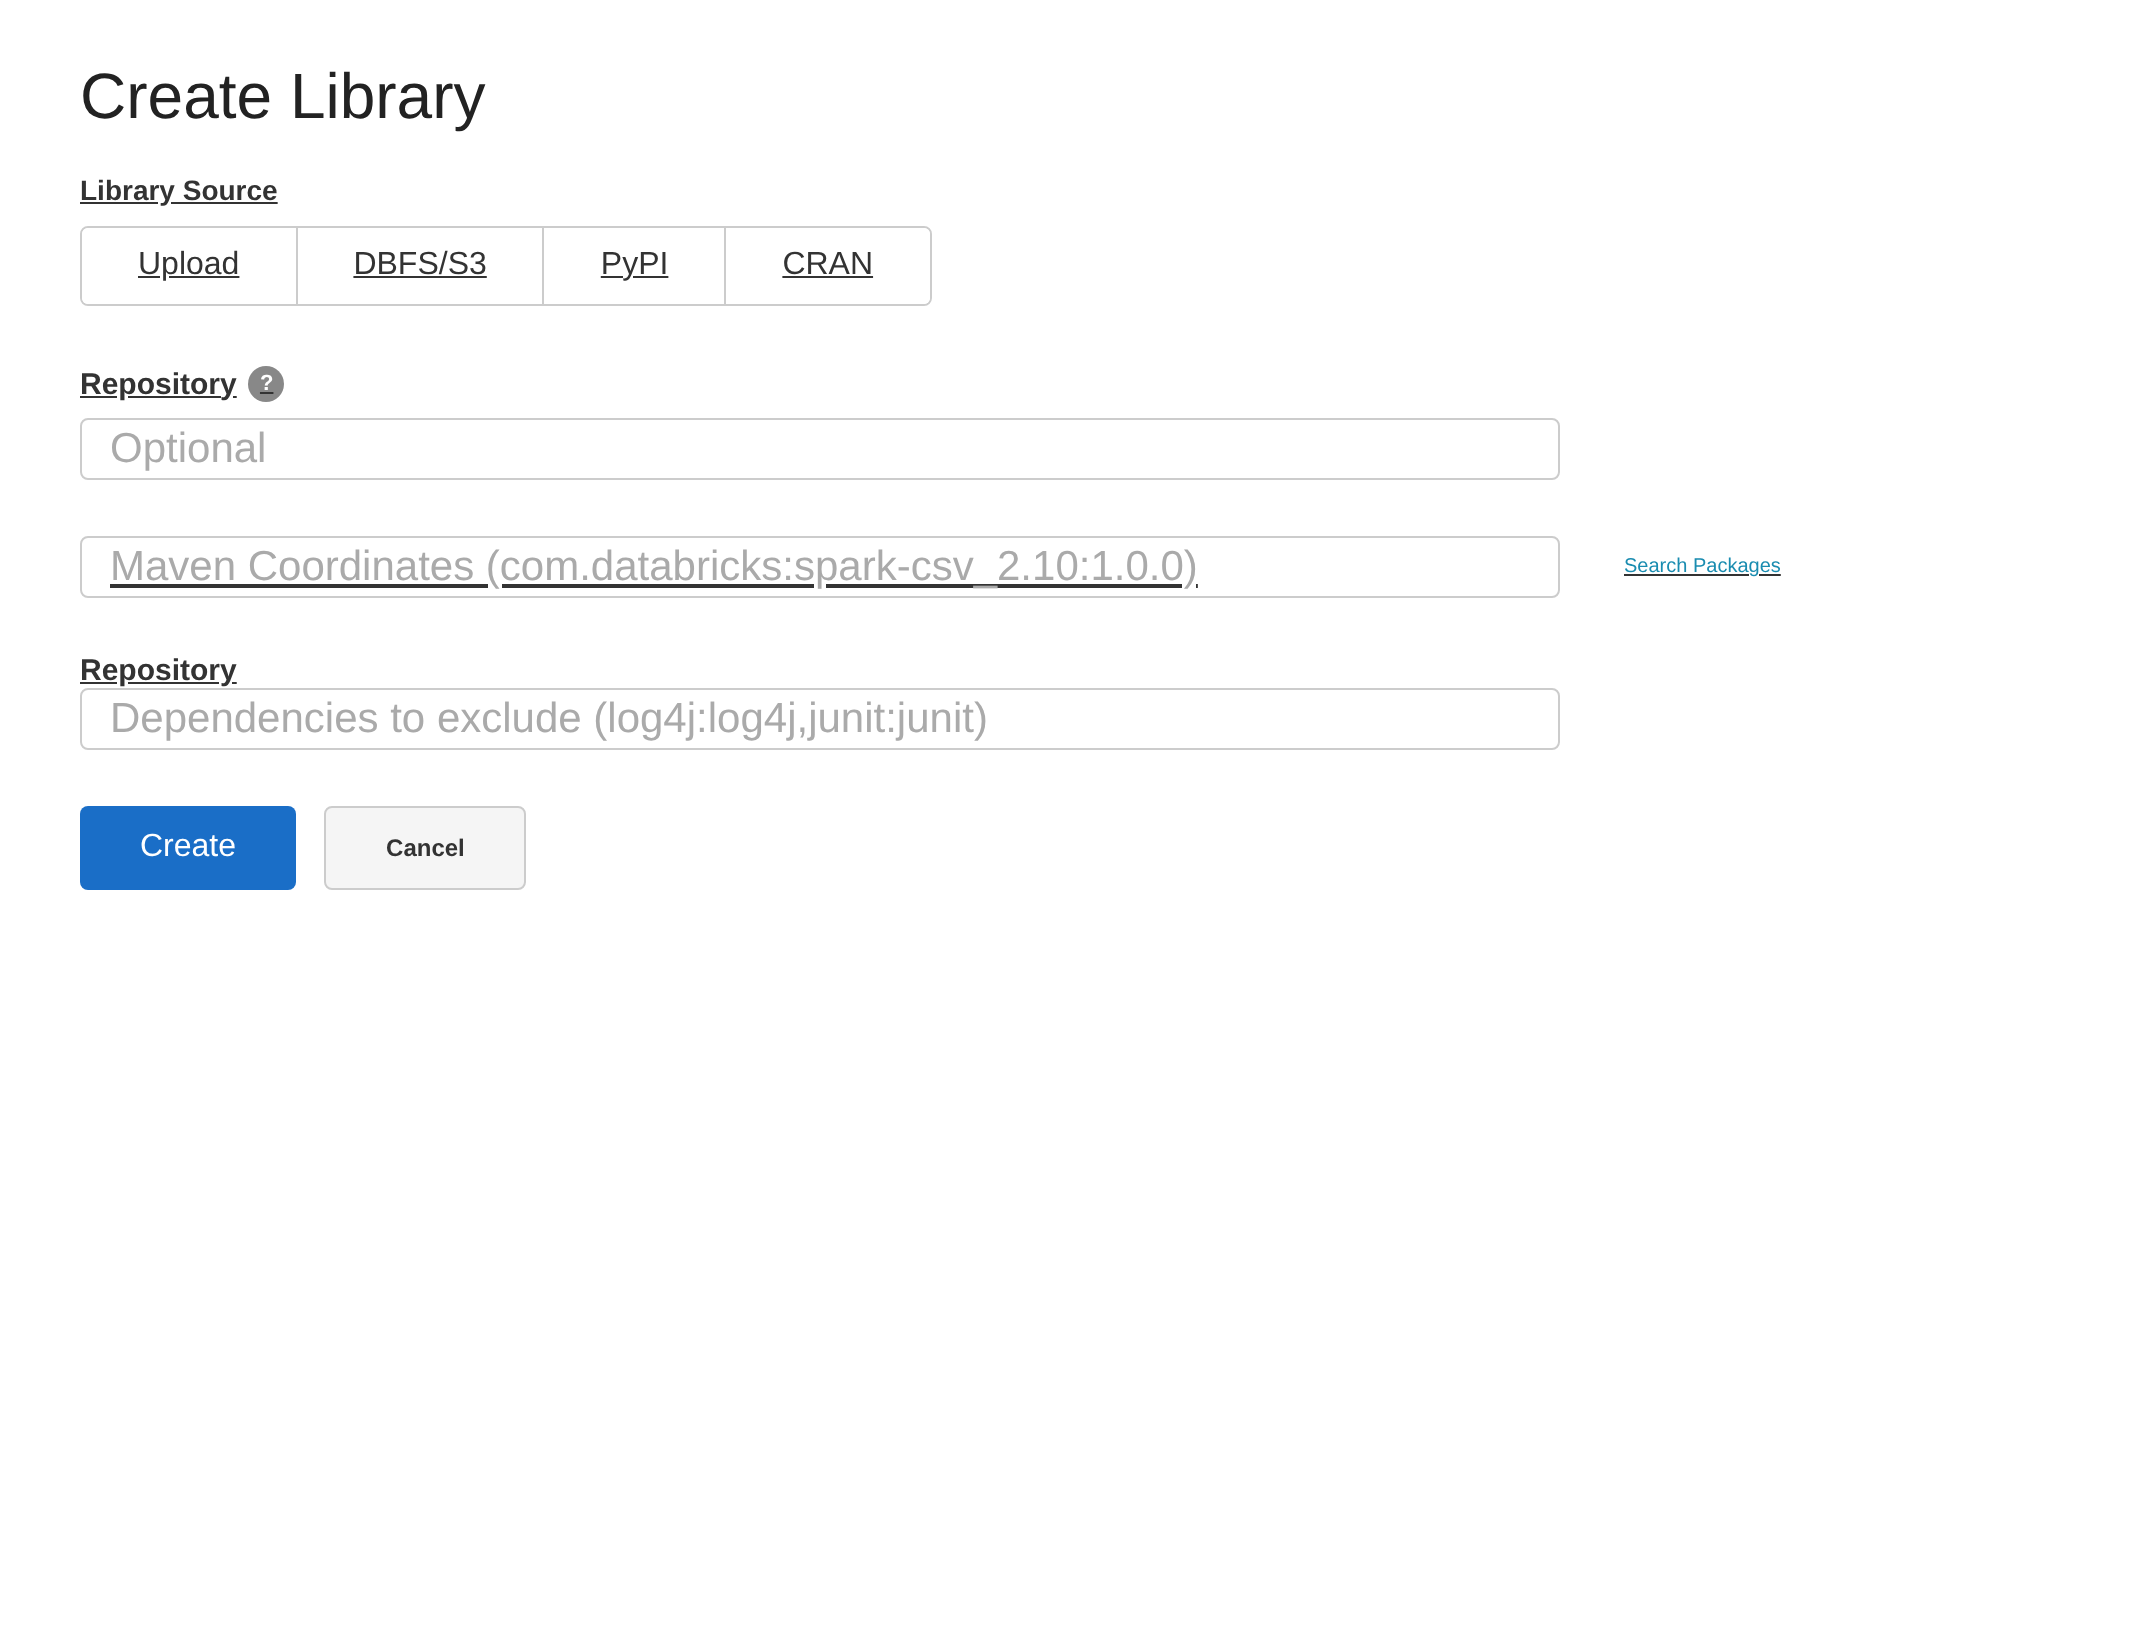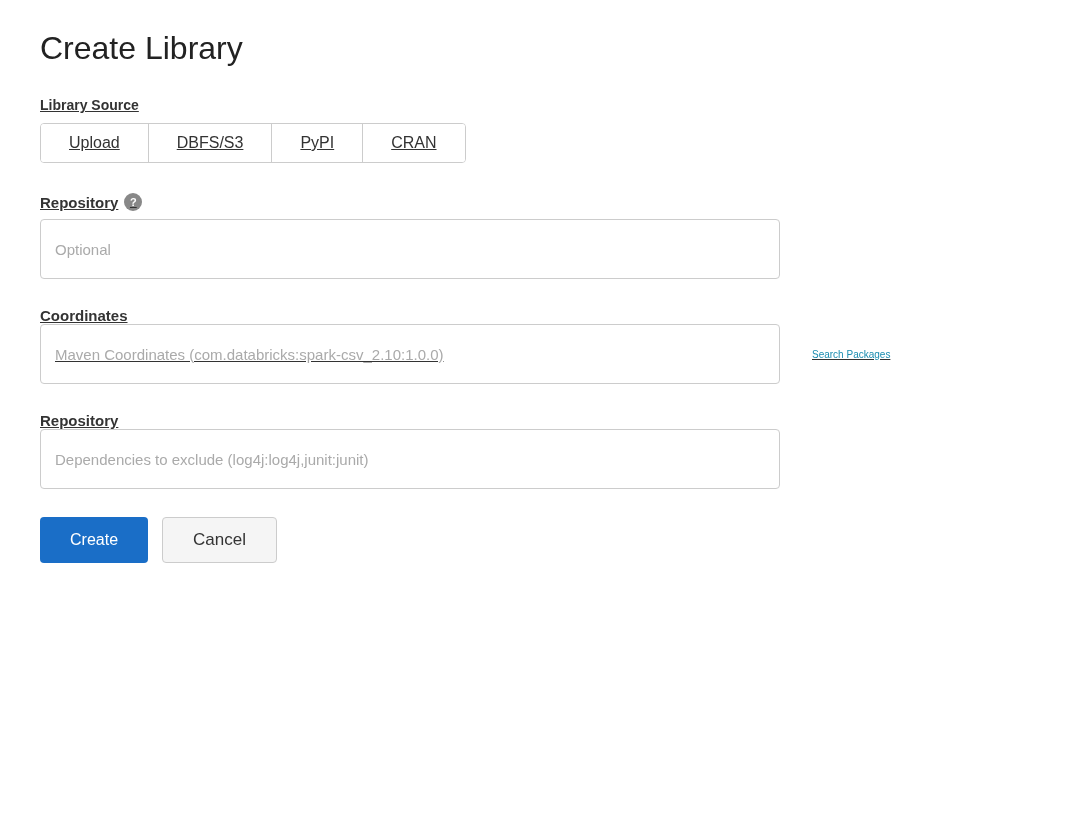--- a/index.html
+++ b/index.html
@@ -14,21 +14,21 @@
       color: #333333;
       width: 1072px;
       min-height: 820px;
       padding: 30px 40px;
     }
 
     .page-title {
       font-size: 32px;
       font-weight: 300;
       color: #222222;
-      margin-bottom: 30px;
+      margin-bottom: 20px;
     }
 
     .section-label {
       font-size: 14px;
       font-weight: 600;
       color: #333333;
       margin-bottom: 10px;
     }
 
     .tab-group {
@@ -92,25 +92,25 @@
       display: flex;
       align-items: center;
       justify-content: center;
       cursor: pointer;
       flex-shrink: 0;
       font-weight: bold;
     }
 
     .text-input {
       width: 740px;
-      height: 60px;
+      height: 31px;
       border: 1px solid #cccccc;
       border-radius: 4px;
       padding: 0 14px;
-      font-size: 15px;
+      font-size: 21px;
       color: #333333;
       outline: none;
     }
 
     .text-input::placeholder {
       color: #aaaaaa;
     }
 
     .coordinates-row {
       display: flex;
@@ -143,23 +143,23 @@
       cursor: pointer;
       font-weight: 500;
     }
 
     .btn-cancel {
       background: #f5f5f5;
       color: #333333;
       border: 1px solid #cccccc;
       border-radius: 4px;
       padding: 12px 30px;
-      font-size: 17px;
+      font-size: 12px;
       cursor: pointer;
-      font-weight: 400;
+      font-weight: 700;
     }
   </style>
 </head>
 <body>
 
 <h1 class="page-title">Create Library</h1>
 
 <div class="form-section">
   <div class="section-label">Library Source</div>
 
@@ -173,21 +173,20 @@
 
 <div class="form-section">
   <div class="label-row">
     <span class="field-label">Repository</span>
     <div class="help-icon">?</div>
   </div>
   <input type="text" class="text-input" value="" placeholder="Optional" style="">
 </div>
 
 <div class="form-section">
-  <div class="field-label">Coordinates</div>
   <div class="coordinates-row">
     <input type="text" class="text-input" value="" placeholder="Maven Coordinates (com.databricks:spark-csv_2.10:1.0.0)" style="">
     <a class="search-packages-link">Search Packages</a>
   </div>
 </div>
 
 <div class="form-section">
   <div class="field-label">Repository</div>
   <input type="text" class="text-input" value="" placeholder="Dependencies to exclude (log4j:log4j,junit:junit)" style="">
 </div>

